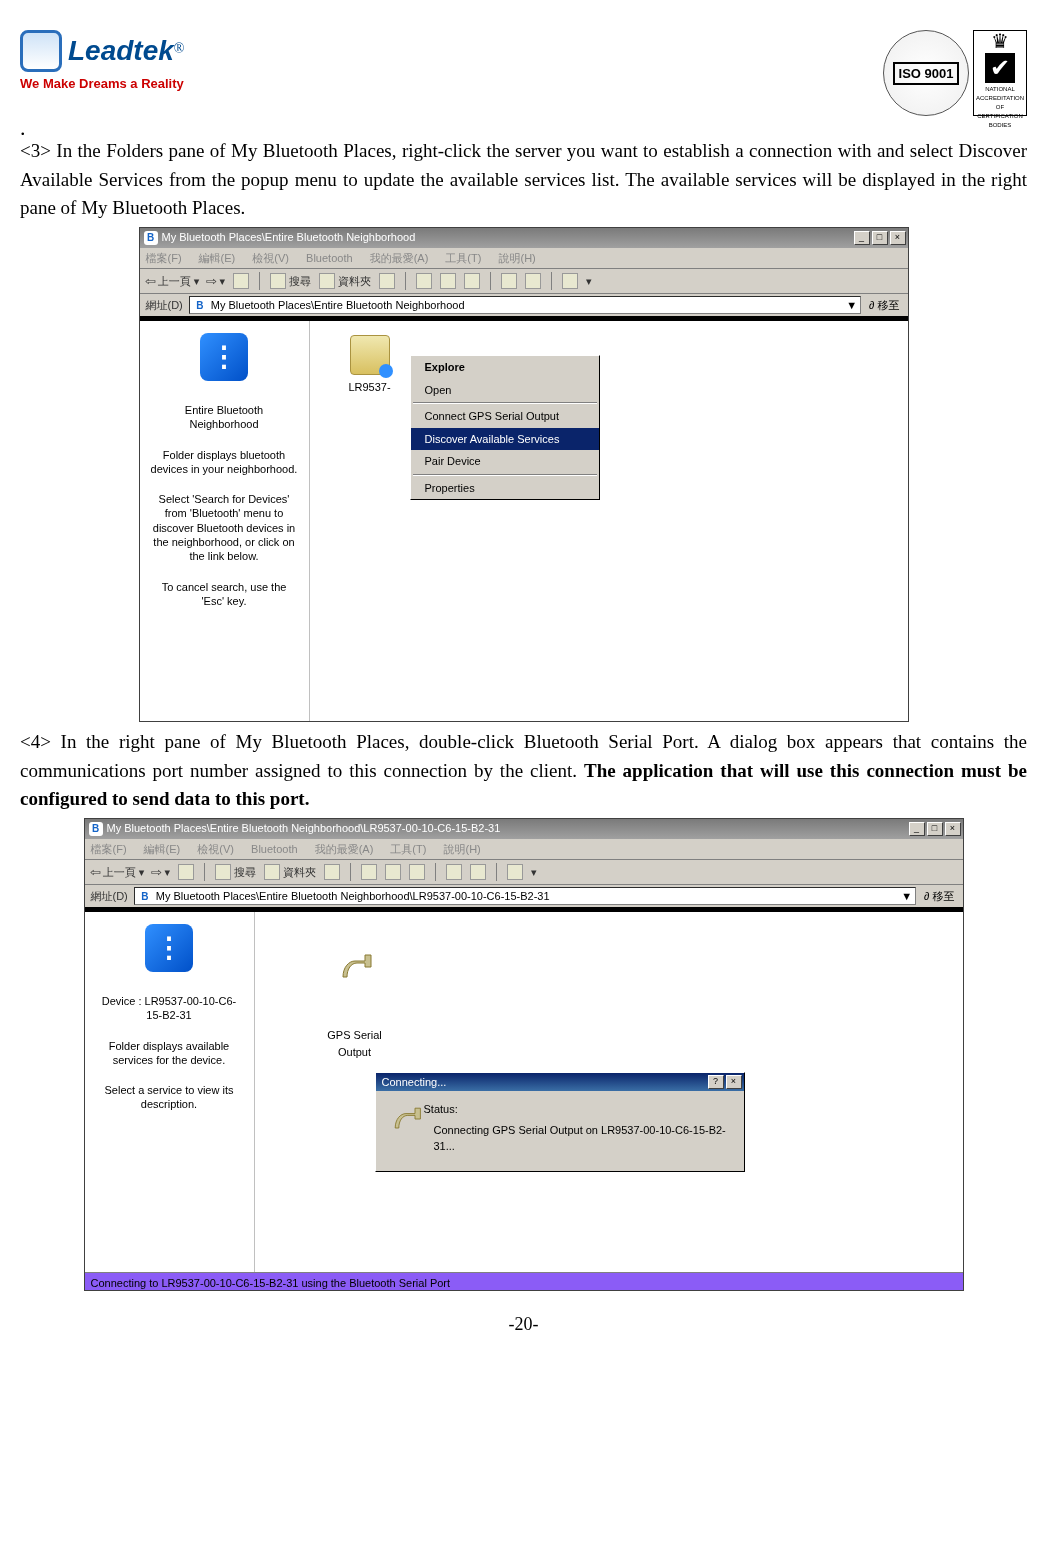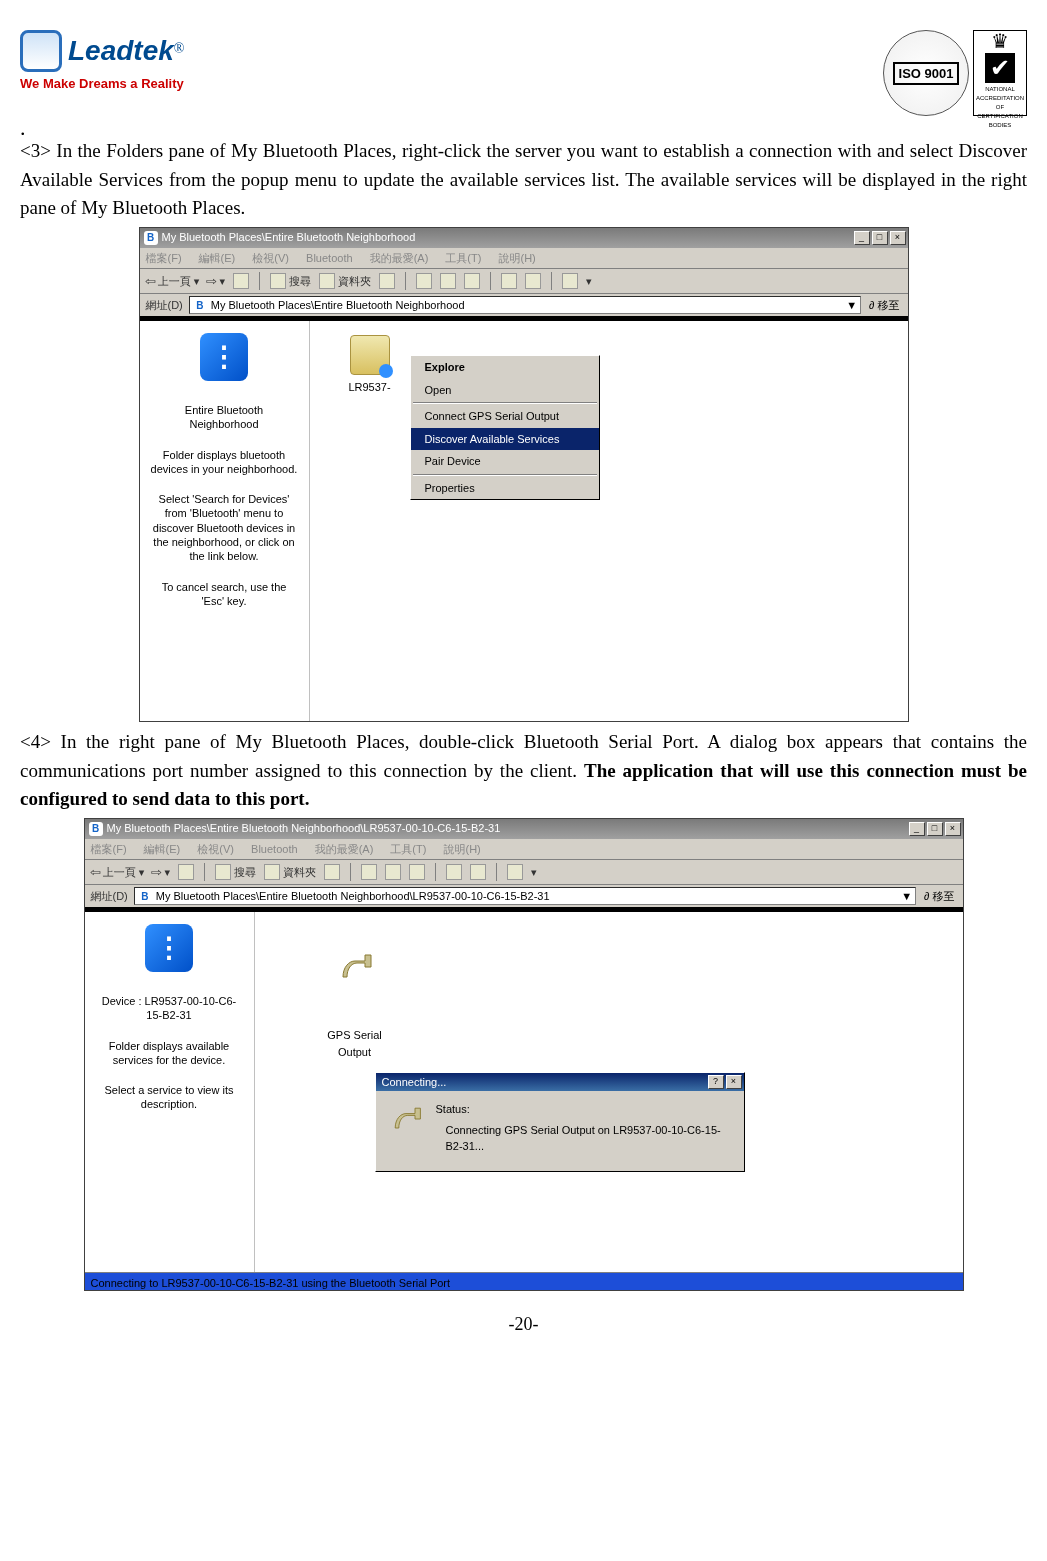--- a/index.html
+++ b/index.html
@@ -111,22 +111,22 @@
   .svc-icon { display:flex; flex-direction:column; align-items:center; width:80px; position:absolute; top:35px; left:60px; font-size:11px; text-align:center;gap:40px;}
   .svc-ico { width:40px; height:40px; display:flex;align-items:center;justify-content:center;}
   .plug-svg { width:40px; height:40px;}
   
   .dlg {
     position:absolute; top:160px; left:120px; width:370px;
     border:1px solid #000; border-top-color:#fff; border-left-color:#fff;
     background:#d4d0c8; font-size:11px;
   }
   .dlg-title { background: linear-gradient(#0a246a,#3a6ea5); color:#fff; height:18px; display:flex;align-items:center;justify-content:space-between; padding:0 2px 0 6px;}
-  .dlg-body { padding:10px 12px 16px 12px; display:flex; gap:12px; align-items:flex-start;}
-  .statusbar { background:#1d4ed8; border-top:1px solid #808080; padding:2px 6px; font-size:11px; height:18px;}
+  .dlg-body { padding:10px 12px 16px 12px; display:flex; align-items:flex-start;}
+  .statusbar { background:#8b5cf6; border-top:1px solid #808080; padding:2px 6px; font-size:11px; height:18px;}
   .page-num { text-align:center; font-size:18px; margin-top:20px; font-family:"Times New Roman",serif;}
   .arrow { display:inline-block; transform: scaleX(1.2);}
 </style>
 </head>
 <body>
 
 <div class="page-header">
   <div class="logo-block">
     <div class="logo-row">
       <div class="logo-mark"></div>

